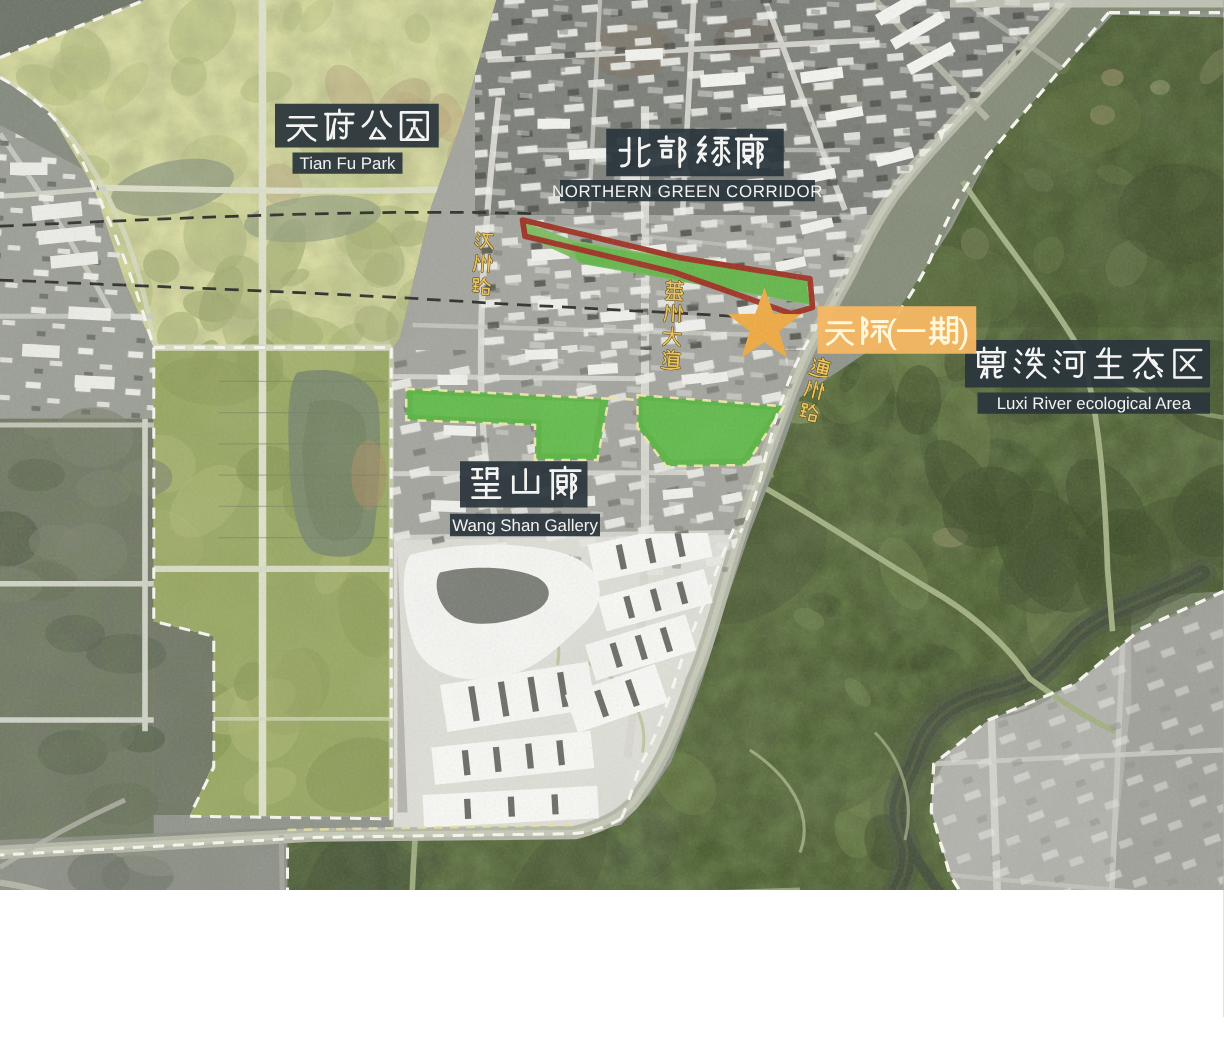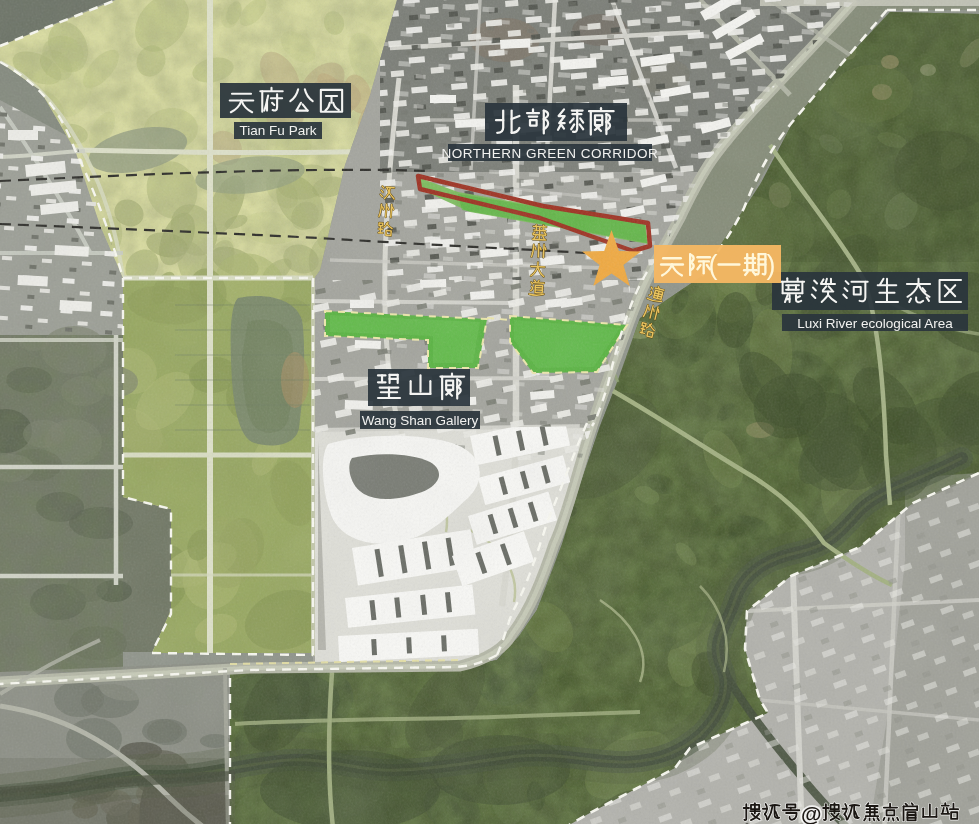--- a/index.html
+++ b/index.html
@@ -1,12 +1,12 @@
 <!DOCTYPE html>
-<html><head><meta charset="utf-8"><style>html,body{margin:0;padding:0;background:#fff}.m{position:relative;width:979px;height:824px;overflow:hidden;font-family:"Liberation Sans",sans-serif}</style></head><body>
+<html><head><meta charset="utf-8"><style>html,body{margin:0;padding:0;background:#fff}.m{position:relative;width:979px;height:712px;overflow:hidden;font-family:"Liberation Sans",sans-serif}</style></head><body>
 <div class="m"><svg width="979" height="836" viewBox="0 0 979 836">
       <defs>
         <g id="g-tian">
           <path d="M16 26 H84"></path>
           <path d="M8 50 H92"></path>
           <path d="M50 50 C44 68 28 84 12 92"></path>
           <path d="M50 50 C56 68 72 84 88 92"></path>
         </g>
         <g id="g-fu2">
           <path d="M50 5 V15"></path>

